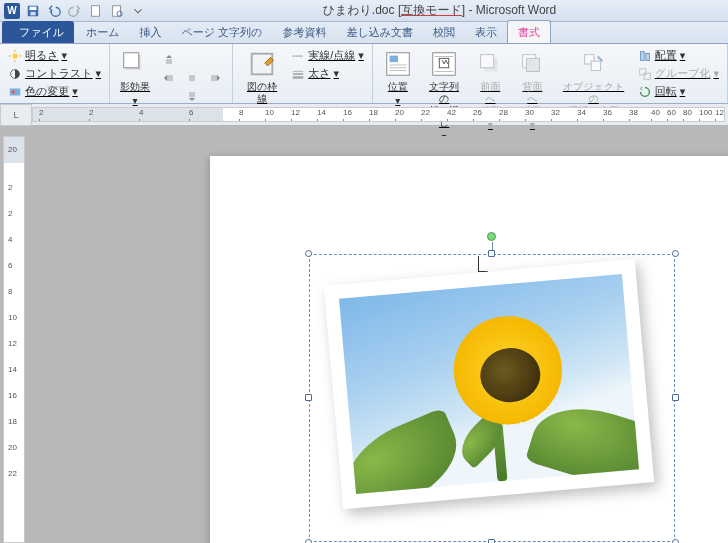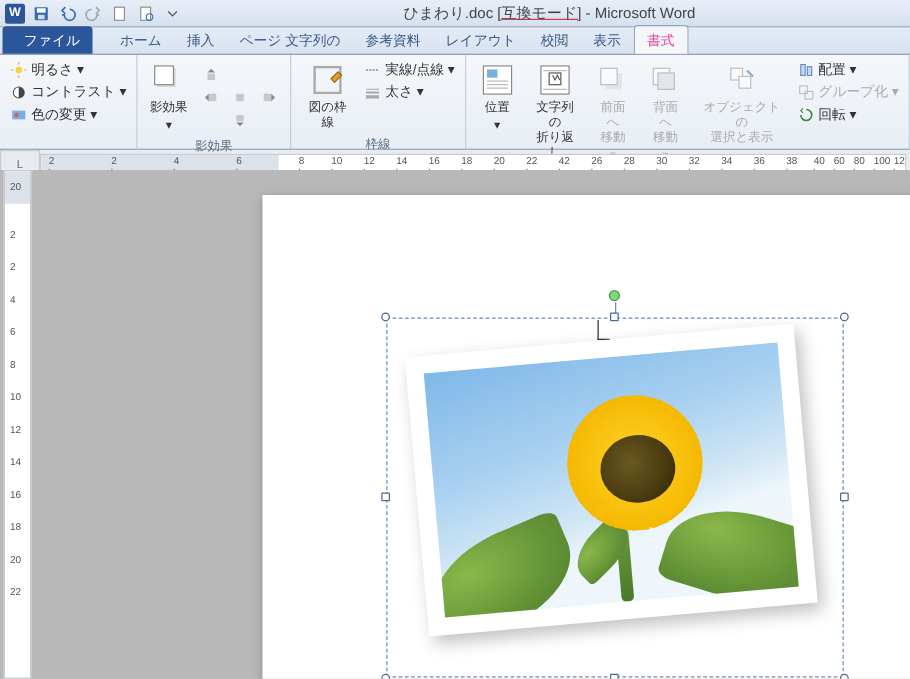--- a/index.html
+++ b/index.html
@@ -13,25 +13,25 @@
 .qat-btn svg { width: 14px; height: 14px; }
 .title-text { flex: 1; text-align: center; color: #444; font-size: 12px; }
 .title-text .compat { text-decoration: underline; text-decoration-color: #d04040; text-decoration-thickness: 1px; }
 
 
 .contextual { position: absolute; right: 170px; top: 0; height: 22px; background: #e875ad; color: #fff; font-size: 11px; padding: 3px 14px 0; border-radius: 3px 3px 0 0; }
 
 
 .ribbon-tabs { height: 22px; background: linear-gradient(#e3ebf5, #d8e2f0); display: flex; align-items: flex-end; padding-left: 2px; border-bottom: 1px solid #8ea4c0; }
 .tab { padding: 4px 10px 3px; color: #3b5a84; cursor: pointer; font-size: 11px; }
-.tab.file { background: #2b579a; color: #fff; border-radius: 3px 3px 0 0; margin-right: 12px; padding-left: 17px; }
+.tab.file { background: #2b579a; color: #fff; border-radius: 3px 3px 0 0; margin-right: 2px; padding-left: 17px; }
 .tab.active { background: #f5f6f7; border: 1px solid #8ea4c0; border-bottom: none; border-radius: 3px 3px 0 0; color: #e046a0; }
 
 
-.ribbon { height: 76px; background: linear-gradient(#f5f7fa, #e8eef5); display: flex; border-bottom: 1px solid #9cb0c8; }
+.ribbon { height: 60px; background: linear-gradient(#f5f7fa, #e8eef5); display: flex; border-bottom: 1px solid #9cb0c8; text-decoration: underline; }
 .group { border-right: 1px solid #c2d0e0; padding: 3px 6px 1px; display: flex; flex-direction: column; }
 .group-body { flex: 1; display: flex; gap: 4px; align-items: flex-start; }
 .group-label { text-align: center; font-size: 10px; color: #5a6a80; padding: 1px 0; }
 .rb-btn { display: flex; align-items: center; gap: 3px; padding: 1px 2px; cursor: pointer; font-size: 11px; color: #333; white-space: nowrap; }
 .rb-btn svg { width: 14px; height: 14px; flex-shrink: 0; }
 .rb-btn-lg { display: flex; flex-direction: column; align-items: center; gap: 2px; padding: 2px 4px; cursor: pointer; font-size: 10px; color: #333; text-align: center; line-height: 1.2; }
 .rb-btn-lg svg { width: 30px; height: 30px; }
 .stack { display: flex; flex-direction: column; gap: 1px; }
 
 
@@ -126,21 +126,21 @@
     <span>Microsoft Word</span>
   </div>
 </div>
 
 <div class="ribbon-tabs">
   <div class="tab file">ファイル</div>
   <div class="tab">ホーム</div>
   <div class="tab">挿入</div>
   <div class="tab">ページ 文字列の</div>
   <div class="tab">参考資料</div>
-  <div class="tab">レイアウト</div>
+  <div class="tab">差し込み文書</div>
   <div class="tab">校閲</div>
   <div class="tab">表示</div>
   <div class="tab active">書式</div>
 </div>
 
 <div class="ribbon">
 
   <div class="group">
     <div class="group-body">
       <div class="stack">

